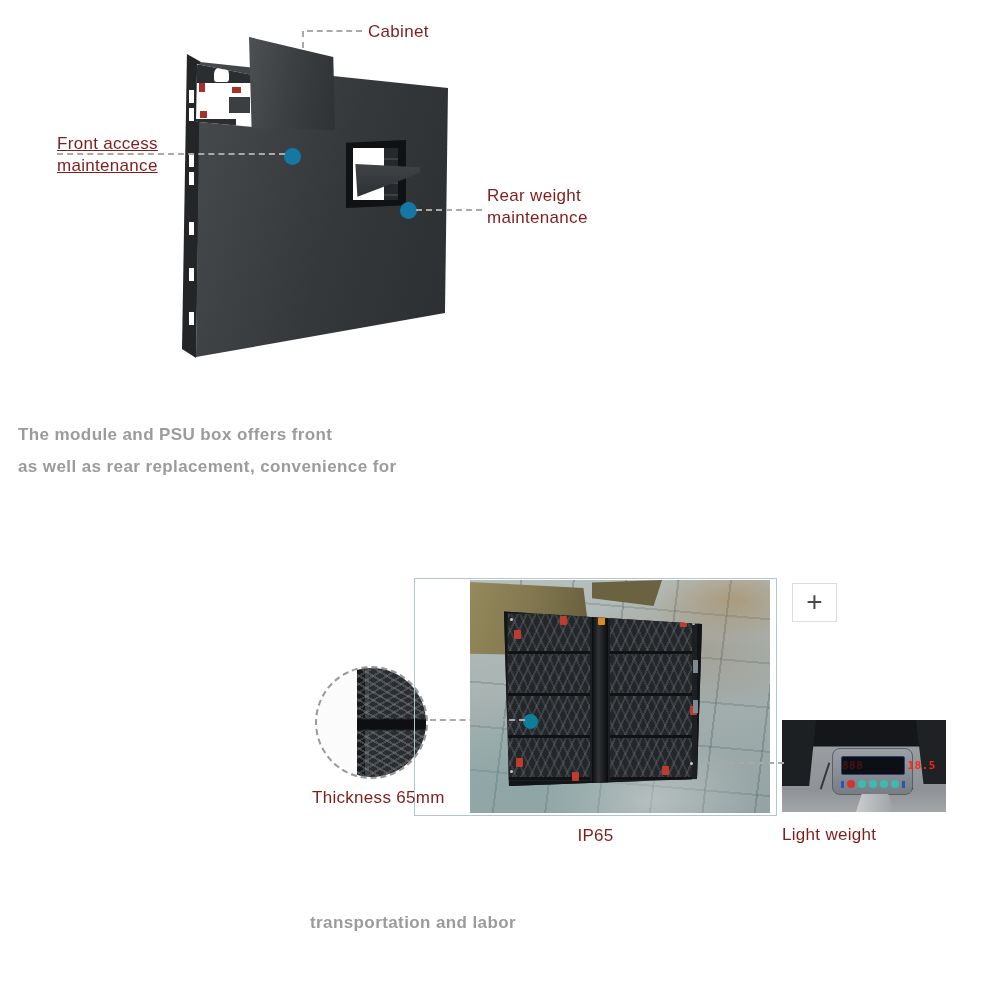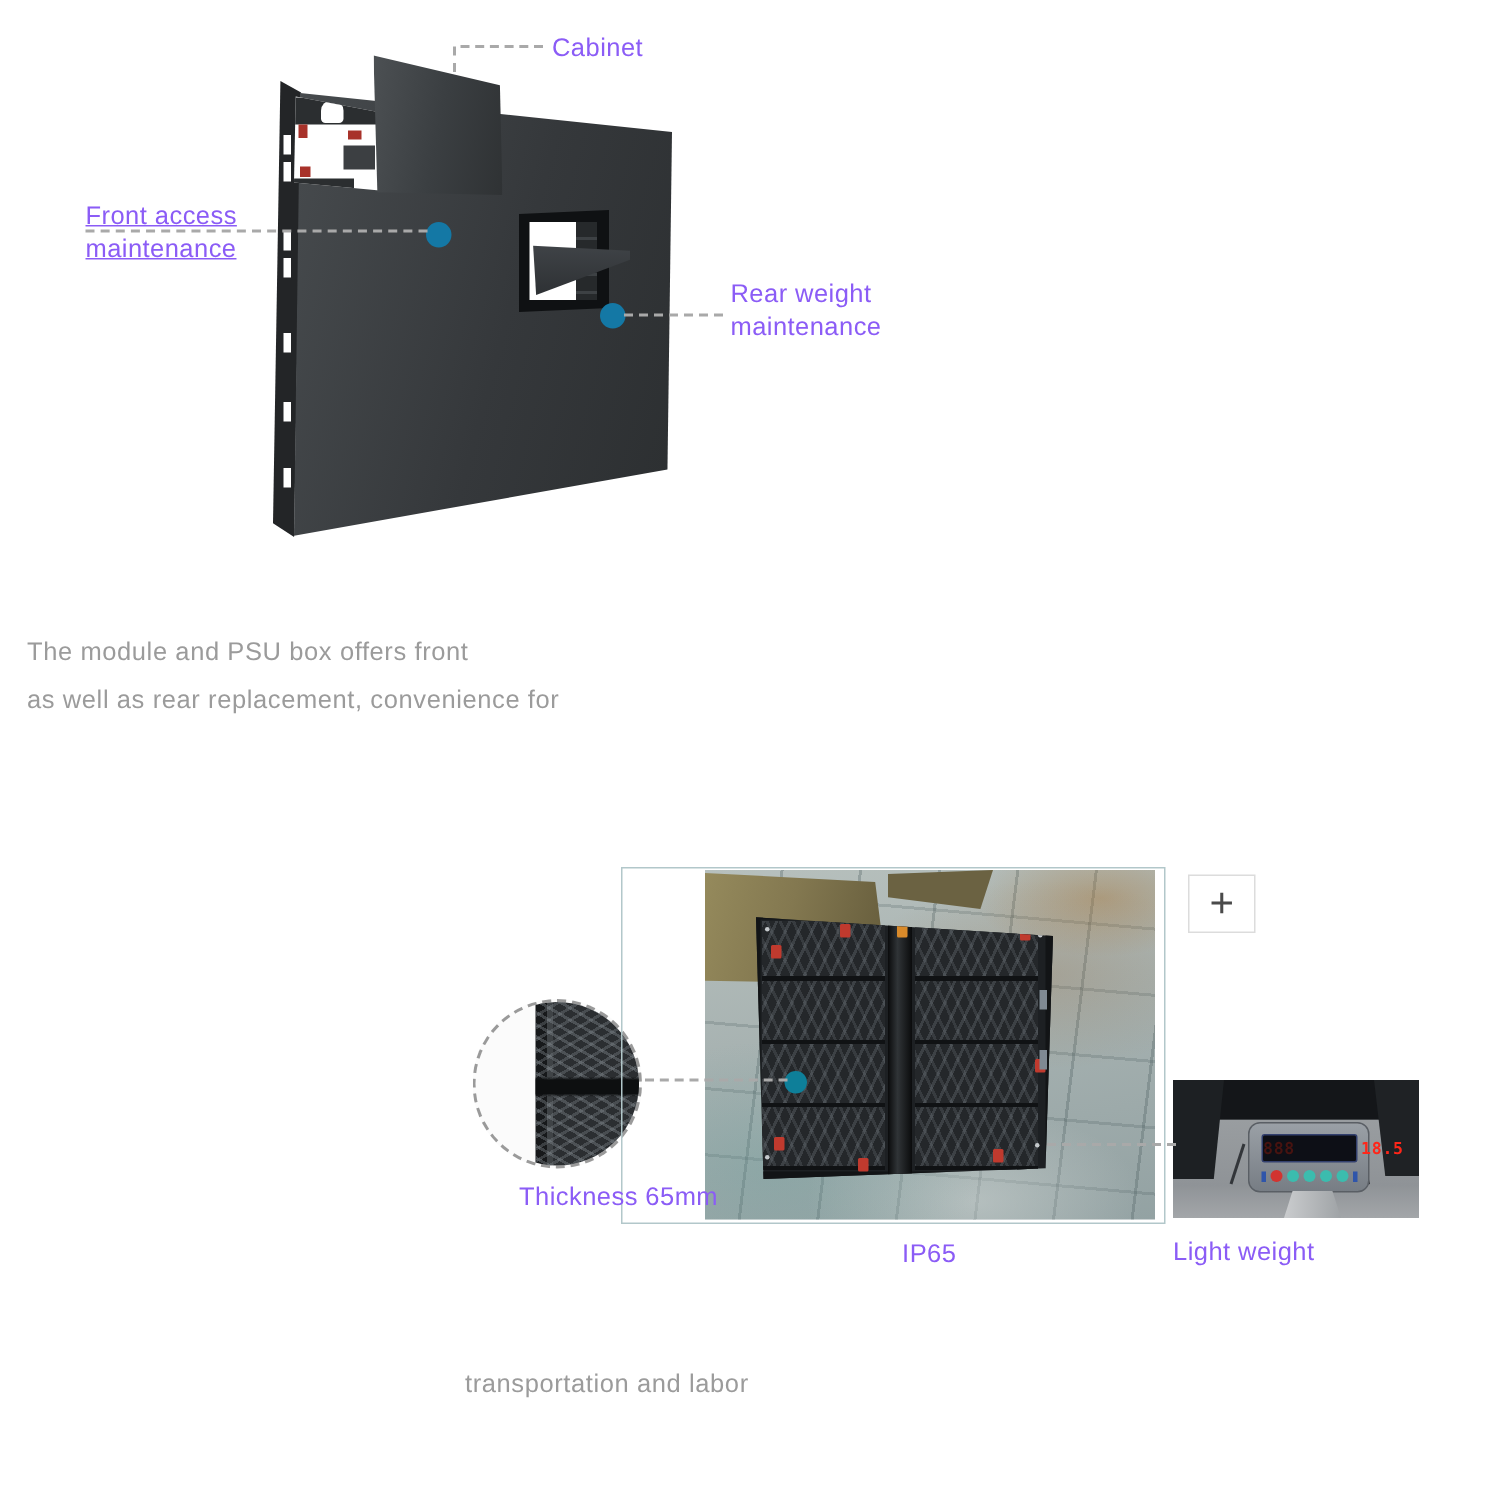--- a/index.html
+++ b/index.html
@@ -5,23 +5,23 @@
   * { margin:0; padding:0; box-sizing:border-box; }
   html,body { background:#ffffff; }
   .canvas {
     position:relative; width:1000px; height:1000px; background:#fff;
     font-family:"Liberation Sans", sans-serif; overflow:hidden;
   }
   .abs { position:absolute; }
 
   
   .para { color:#9b9b9b; font-size:17px; letter-spacing:.4px; }
-  .para div { line-height:32px; }
+  .para div { line-height:32px;font-weight:bold; }
   .para2 div { line-height:30px; }
-  .callout-label { color:#8b5cf6; font-size:17px; letter-spacing:.3px; line-height:22px; }
+  .callout-label { color:#7f1d1d; font-size:17px; letter-spacing:.3px; line-height:22px; }
 
   
   .dash-h { border-top:2px dashed #a9a9a9; height:0; }
   .dash-v { border-left:2px dashed #a9a9a9; width:0; }
 
   
   .marker { width:17px; height:17px; border-radius:50%; background:#1478a5; }
 
   
   .cab-side { left:182px; top:54px; width:19px; height:304px; background:#232527;
@@ -113,23 +113,23 @@
   .ind-display .val { color:#ff2619;padding-left:44px; }
   .ind-buttons { left:0; top:30px; width:100%; height:10px; display:flex; gap:3px;
     align-items:center; justify-content:center; }
   .btn-dot { width:8px; height:8px; border-radius:50%; }
   .btn-red { background:#d23430; } .btn-teal { background:#3bbcae; }
   .btn-tick { width:3px; height:7px; background:#2f55aa; }
   .ind-stand { left:74px; top:74px; width:38px; height:18px;
     background:linear-gradient(90deg,#caccce,#9fa3a6);
     clip-path:polygon(15% 0,85% 0,100% 100%,0 100%); }
 
-  .lbl-ip65 { left:438px; top:825px; width:363px; text-align:center; z-index:5; }
+  .lbl-ip65 { left:414px; top:825px; width:363px; text-align:center; z-index:5; }
   .lbl-weight { left:782px; top:824px; width:164px; text-align:left; z-index:5; }
-  .lbl-thickness { left:312px; top:787px; z-index:5;margin-left:34px; }
+  .lbl-thickness { left:312px; top:787px; z-index:5; }
   .z4 { z-index:4; }
 </style>
 </head>
 <body>
 
 <div class="canvas">
 
   <div class="abs" style="left:0;top:0;width:1000px;height:400px;">
     <div class="abs cab-side">
       <i style="top:36px;"></i>

